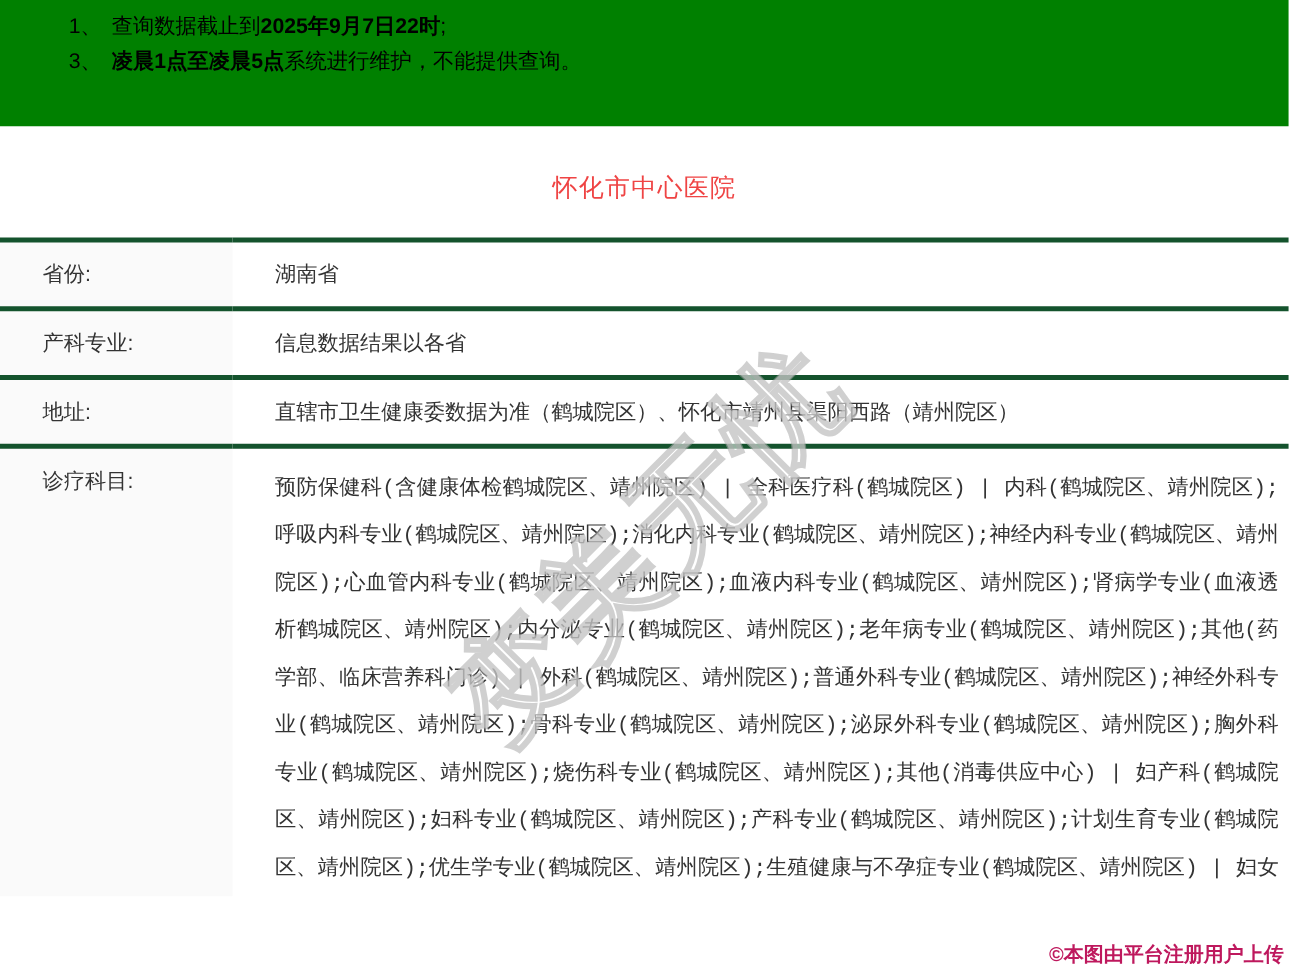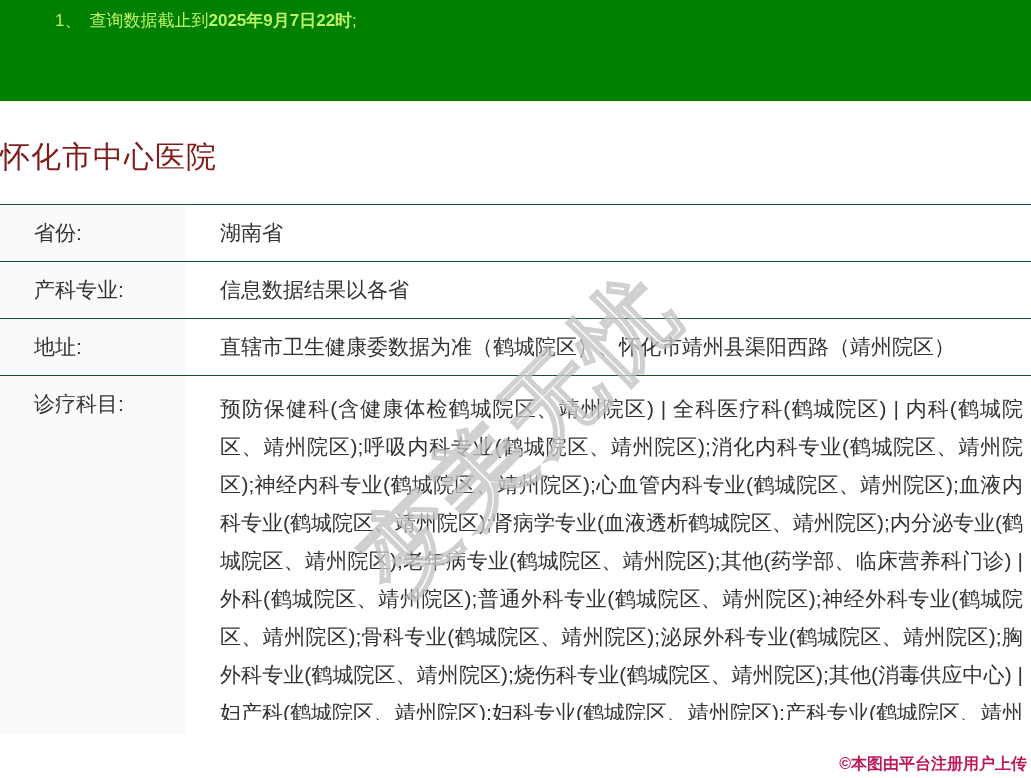--- a/index.html
+++ b/index.html
@@ -7,59 +7,61 @@
   body {
     position: relative;
     overflow: hidden;
     background: #ffffff;
     font-family: "Liberation Sans", "DejaVu Sans", sans-serif;
     color: #333333;
   }
   
   .notice {
     background: #008000;
-    color: #bef264;
+    color: #000000;
     padding: 7px 10px 9px 55px;
     height: 101px;
   }
   .notice-line {
     font-size: 17px;
     line-height: 28px;
     white-space: nowrap;
   }
   .notice-line .num { margin-right: 8px; }
   .notice-line .seg-bold { font-weight: bold; }
   
   .title {
-    font-size: 30px;
-    color: #7f1d1d;
+    text-align: center;
+    font-size: 20px;
+    color: #ef4444;
     padding: 36px 0 26px 0;
     letter-spacing: 1px;
   }
   
   .info-table {
     width: 100%;
     border-collapse: collapse;
     table-layout: fixed;
   }
   .info-table td {
-    border-top: 1px solid #14532d;
+    border-top: 4px solid #14532d;
     vertical-align: top;
-    font-size: 21px;
+    font-size: 17px;
     padding-left: 34px;
   }
   .cell-label {
     width: 186px;
     background: #fafafa;
     padding: 14px 8px 14px 5px;
     color: #333;
   }
   .cell-value {
     padding: 14px 8px 14px 10px;
     color: #333;
+    font-family: Liberation Mono, monospace;
   }
   tr.row-short td { height: 50px; }
   tr.row-tall .cell-value .clipper {
     max-height: 330px;
     overflow: hidden;
     line-height: 38px;
     text-align: justify;
   }
   tr.row-tall td { height: 341px; }
   
@@ -90,20 +92,23 @@
     white-space: nowrap;
   }
 </style>
 </head>
 <body>
 
 <div class="notice">
   <div class="notice-line">
     <span class="num">1、</span><span>查询数据截止到</span><span class="seg-bold">2025年9月7日22时</span><span>;</span>
   </div>
+  <div class="notice-line">
+    <span class="num">3、</span><span></span><span class="seg-bold">凌晨1点至凌晨5点</span><span>系统进行维护，不能提供查询。</span>
+  </div>
 </div>
 
 <div class="title">怀化市中心医院</div>
 
 <table class="info-table">
   <tbody>
       <tr class="row-short">
     <td class="cell-label">省份:</td>
     <td class="cell-value">湖南省</td>
   </tr>

